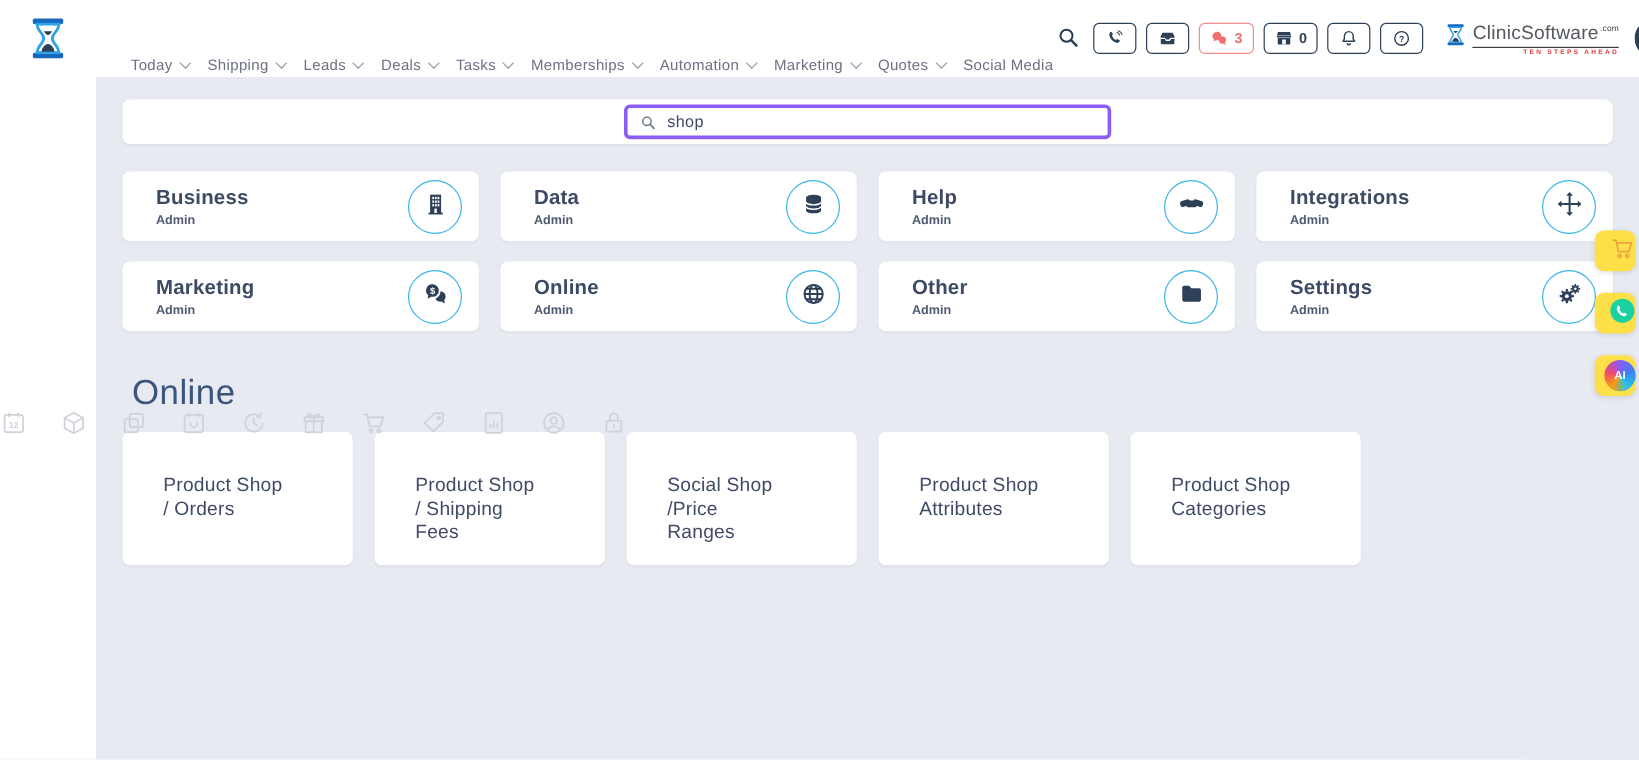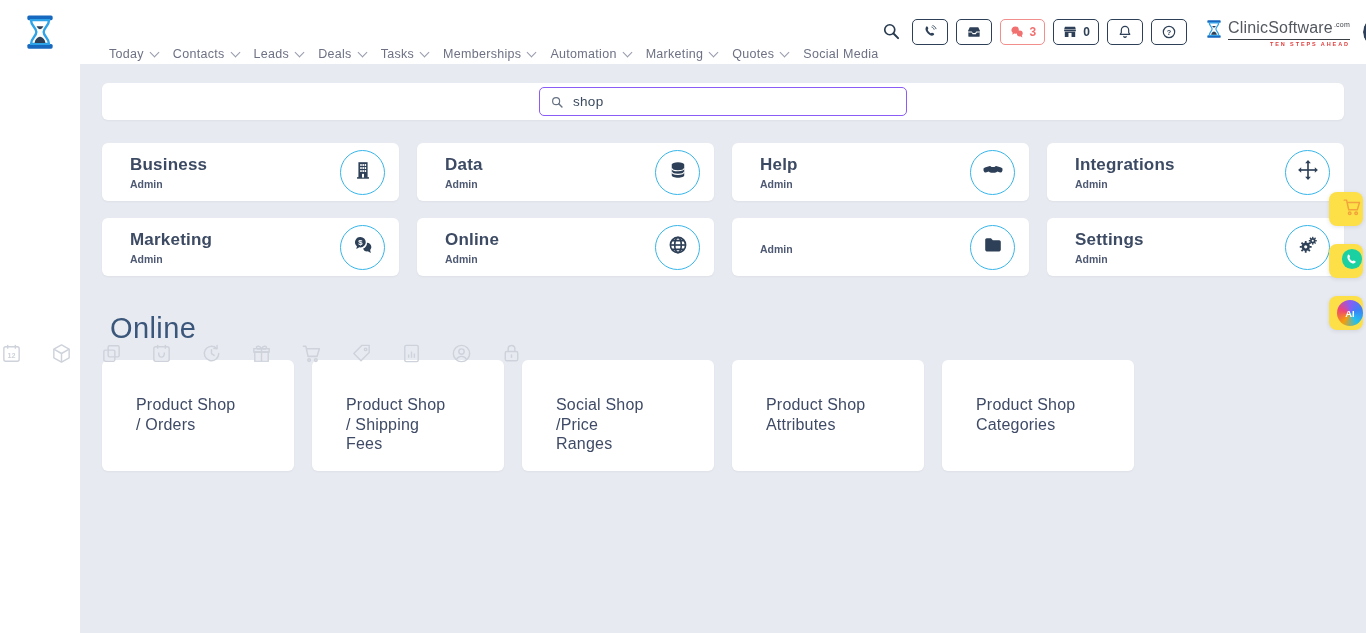--- a/index.html
+++ b/index.html
@@ -40,21 +40,21 @@
   
   .sidebar{position:absolute;left:0;top:64px;bottom:0;width:80px;background:#fff;z-index:5;
     display:flex;flex-direction:row;align-items:center;padding-top:13px;gap:27px;}
   .side-item{width:26px;height:23px;color:#ced2db;cursor:pointer;display:flex;align-items:center;justify-content:center;}
   .side-item svg{width:23px;height:23px;}
   
   .main{position:absolute;left:80px;top:64px;right:0;bottom:0;background:var(--page_bg,#e8eaf1);
     padding:0 22px;box-sizing:border-box;}
   .searchbar-card{margin-top:19px;height:37px;background:#fff;border-radius:6px;
     display:flex;align-items:center;justify-content:center;box-shadow:0 1px 2px rgba(40,50,80,.05);}
-  .search-input-wrap{width:368px;height:29px;border:1px solid #8b5cf6;border-radius:5px;
+  .search-input-wrap{width:406px;height:29px;border:3px solid #8b5cf6;border-radius:5px;
     display:flex;align-items:center;padding:0 10px;gap:7px;background:#fff;box-sizing:border-box;}
   .search-input-wrap .si{display:flex;color:#667182;}
   .search-input-wrap .si svg{width:14px;height:14px;}
   .search-input{border:none;outline:none;background:transparent;flex:1;font-size:13.5px;
     color:#3b4a5e;font-family:"Liberation Sans",sans-serif;letter-spacing:.3px;}
   .cat-grid{margin-top:23px;display:grid;grid-template-columns:repeat(4,1fr);gap:17px 18px;}
   .cat-card{background:#fff;border-radius:6px;height:58px;display:flex;align-items:center;
     padding:0 14px 0 28px;box-shadow:0 1px 2px rgba(40,50,80,.05);cursor:pointer;}
   .cat-text{flex:1;min-width:0;}
   .cat-title{font-size:17px;color:#3c4a63;font-weight:600;letter-spacing:.2px;}
@@ -91,21 +91,21 @@
           <path d="M8.9 17.6c.8-1.7 2.2-2.6 3.1-2.6s2.3.9 3.1 2.6l.3 1.4H8.6z" fill="#2e4057"></path>
           <path d="M9.8 8.3h4.4c-.7 1.3-1.5 1.9-2.2 1.9s-1.5-.6-2.2-1.9z" fill="#2e4057"></path>
         </svg></span>
   </div>
   <nav class="menu">
       <div class="menu-item">
         <span>Today</span>
         <span class="chev"></span>
       </div>
       <div class="menu-item">
-        <span>Contacts</span>
+        <span>Shipping</span>
         <span class="chev"></span>
       </div>
       <div class="menu-item">
         <span>Leads</span>
         <span class="chev"></span>
       </div>
       <div class="menu-item">
         <span>Deals</span>
         <span class="chev"></span>
       </div>
@@ -427,20 +427,21 @@
                 <circle cx="12" cy="12" r="8.3"></circle>
                 <ellipse cx="12" cy="12" rx="3.6" ry="8.3"></ellipse>
                 <line x1="3.7" y1="12" x2="20.3" y2="12"></line>
                 <path d="M5 7.2h14M5 16.8h14"></path>
               </g>
             </svg></span>
         </div>
       </div>
       <div class="cat-card">
         <div class="cat-text">
+          <div class="cat-title">Other</div>
           <div class="cat-sub">Admin</div>
         </div>
         <div class="cat-icon">
           <span><svg viewBox="0 0 24 24" xmlns="http://www.w3.org/2000/svg">
               <path fill="currentColor" d="M3.5 6.2c0-.9.7-1.7 1.7-1.7h4.6l2 2.3h7c.9 0 1.7.8 1.7 1.7v8.8c0 .9-.8 1.7-1.7 1.7H5.2c-1 0-1.7-.8-1.7-1.7z"></path>
             </svg></span>
         </div>
       </div>
       <div class="cat-card">
         <div class="cat-text">

